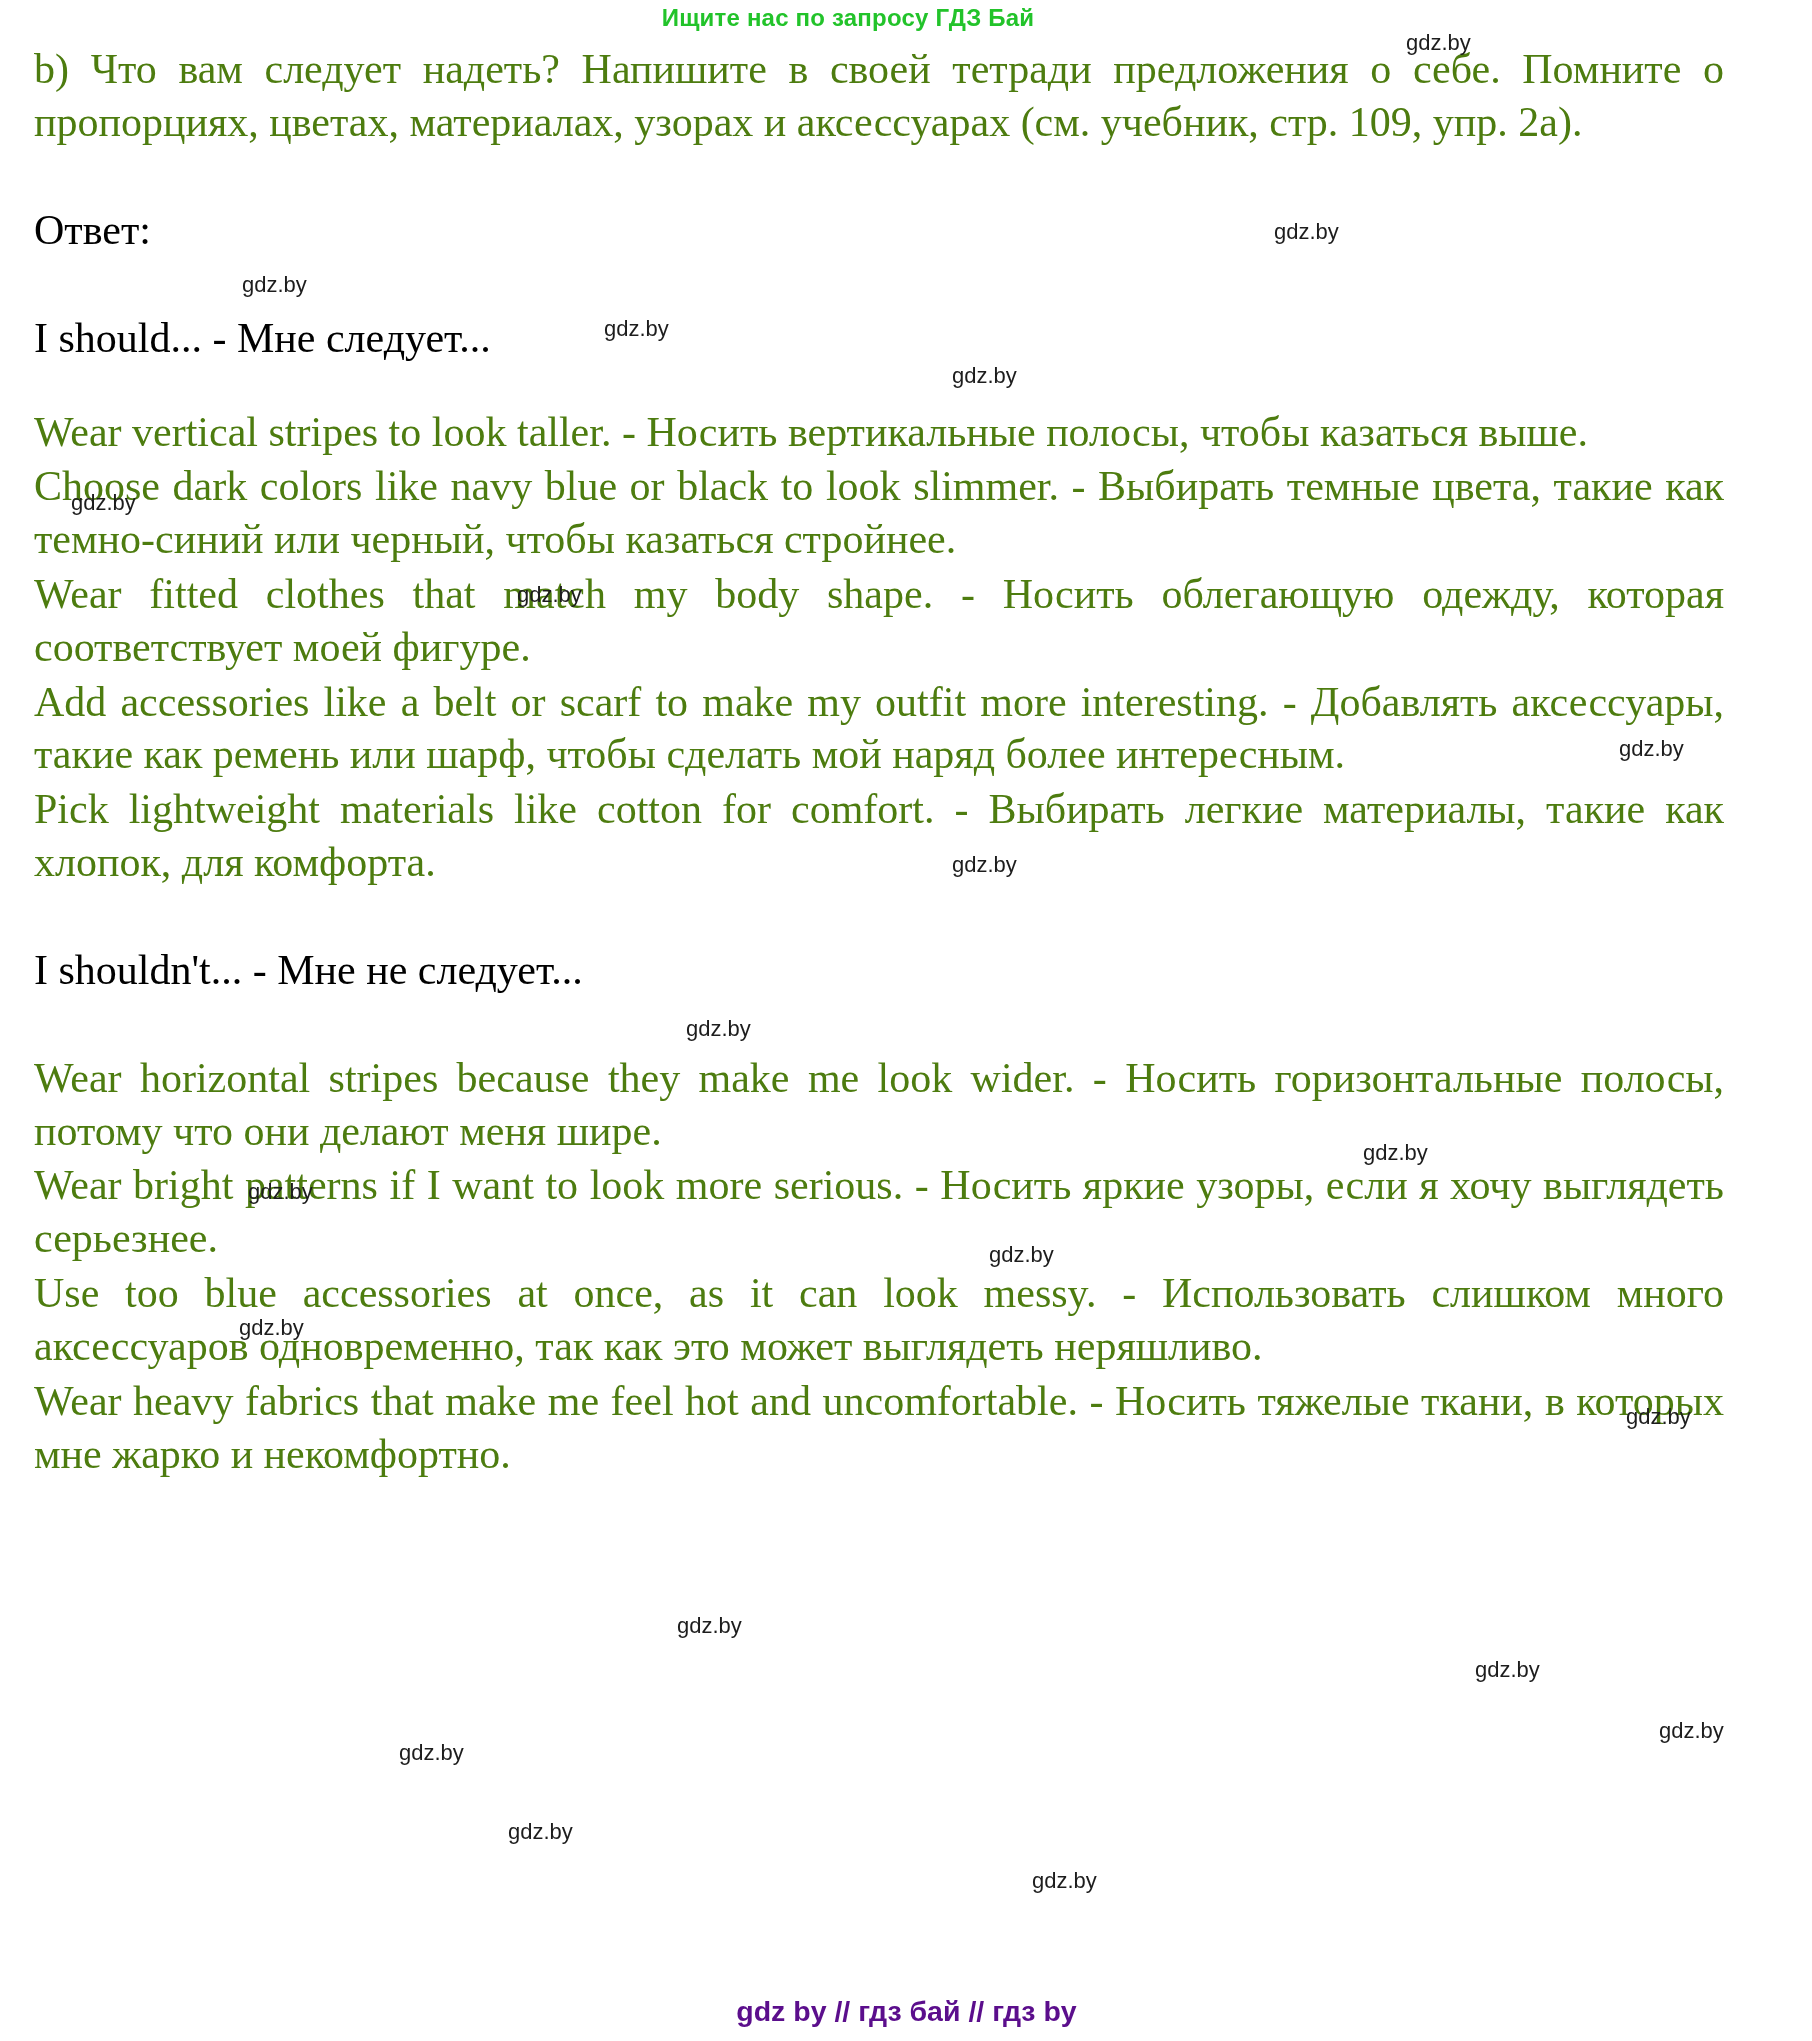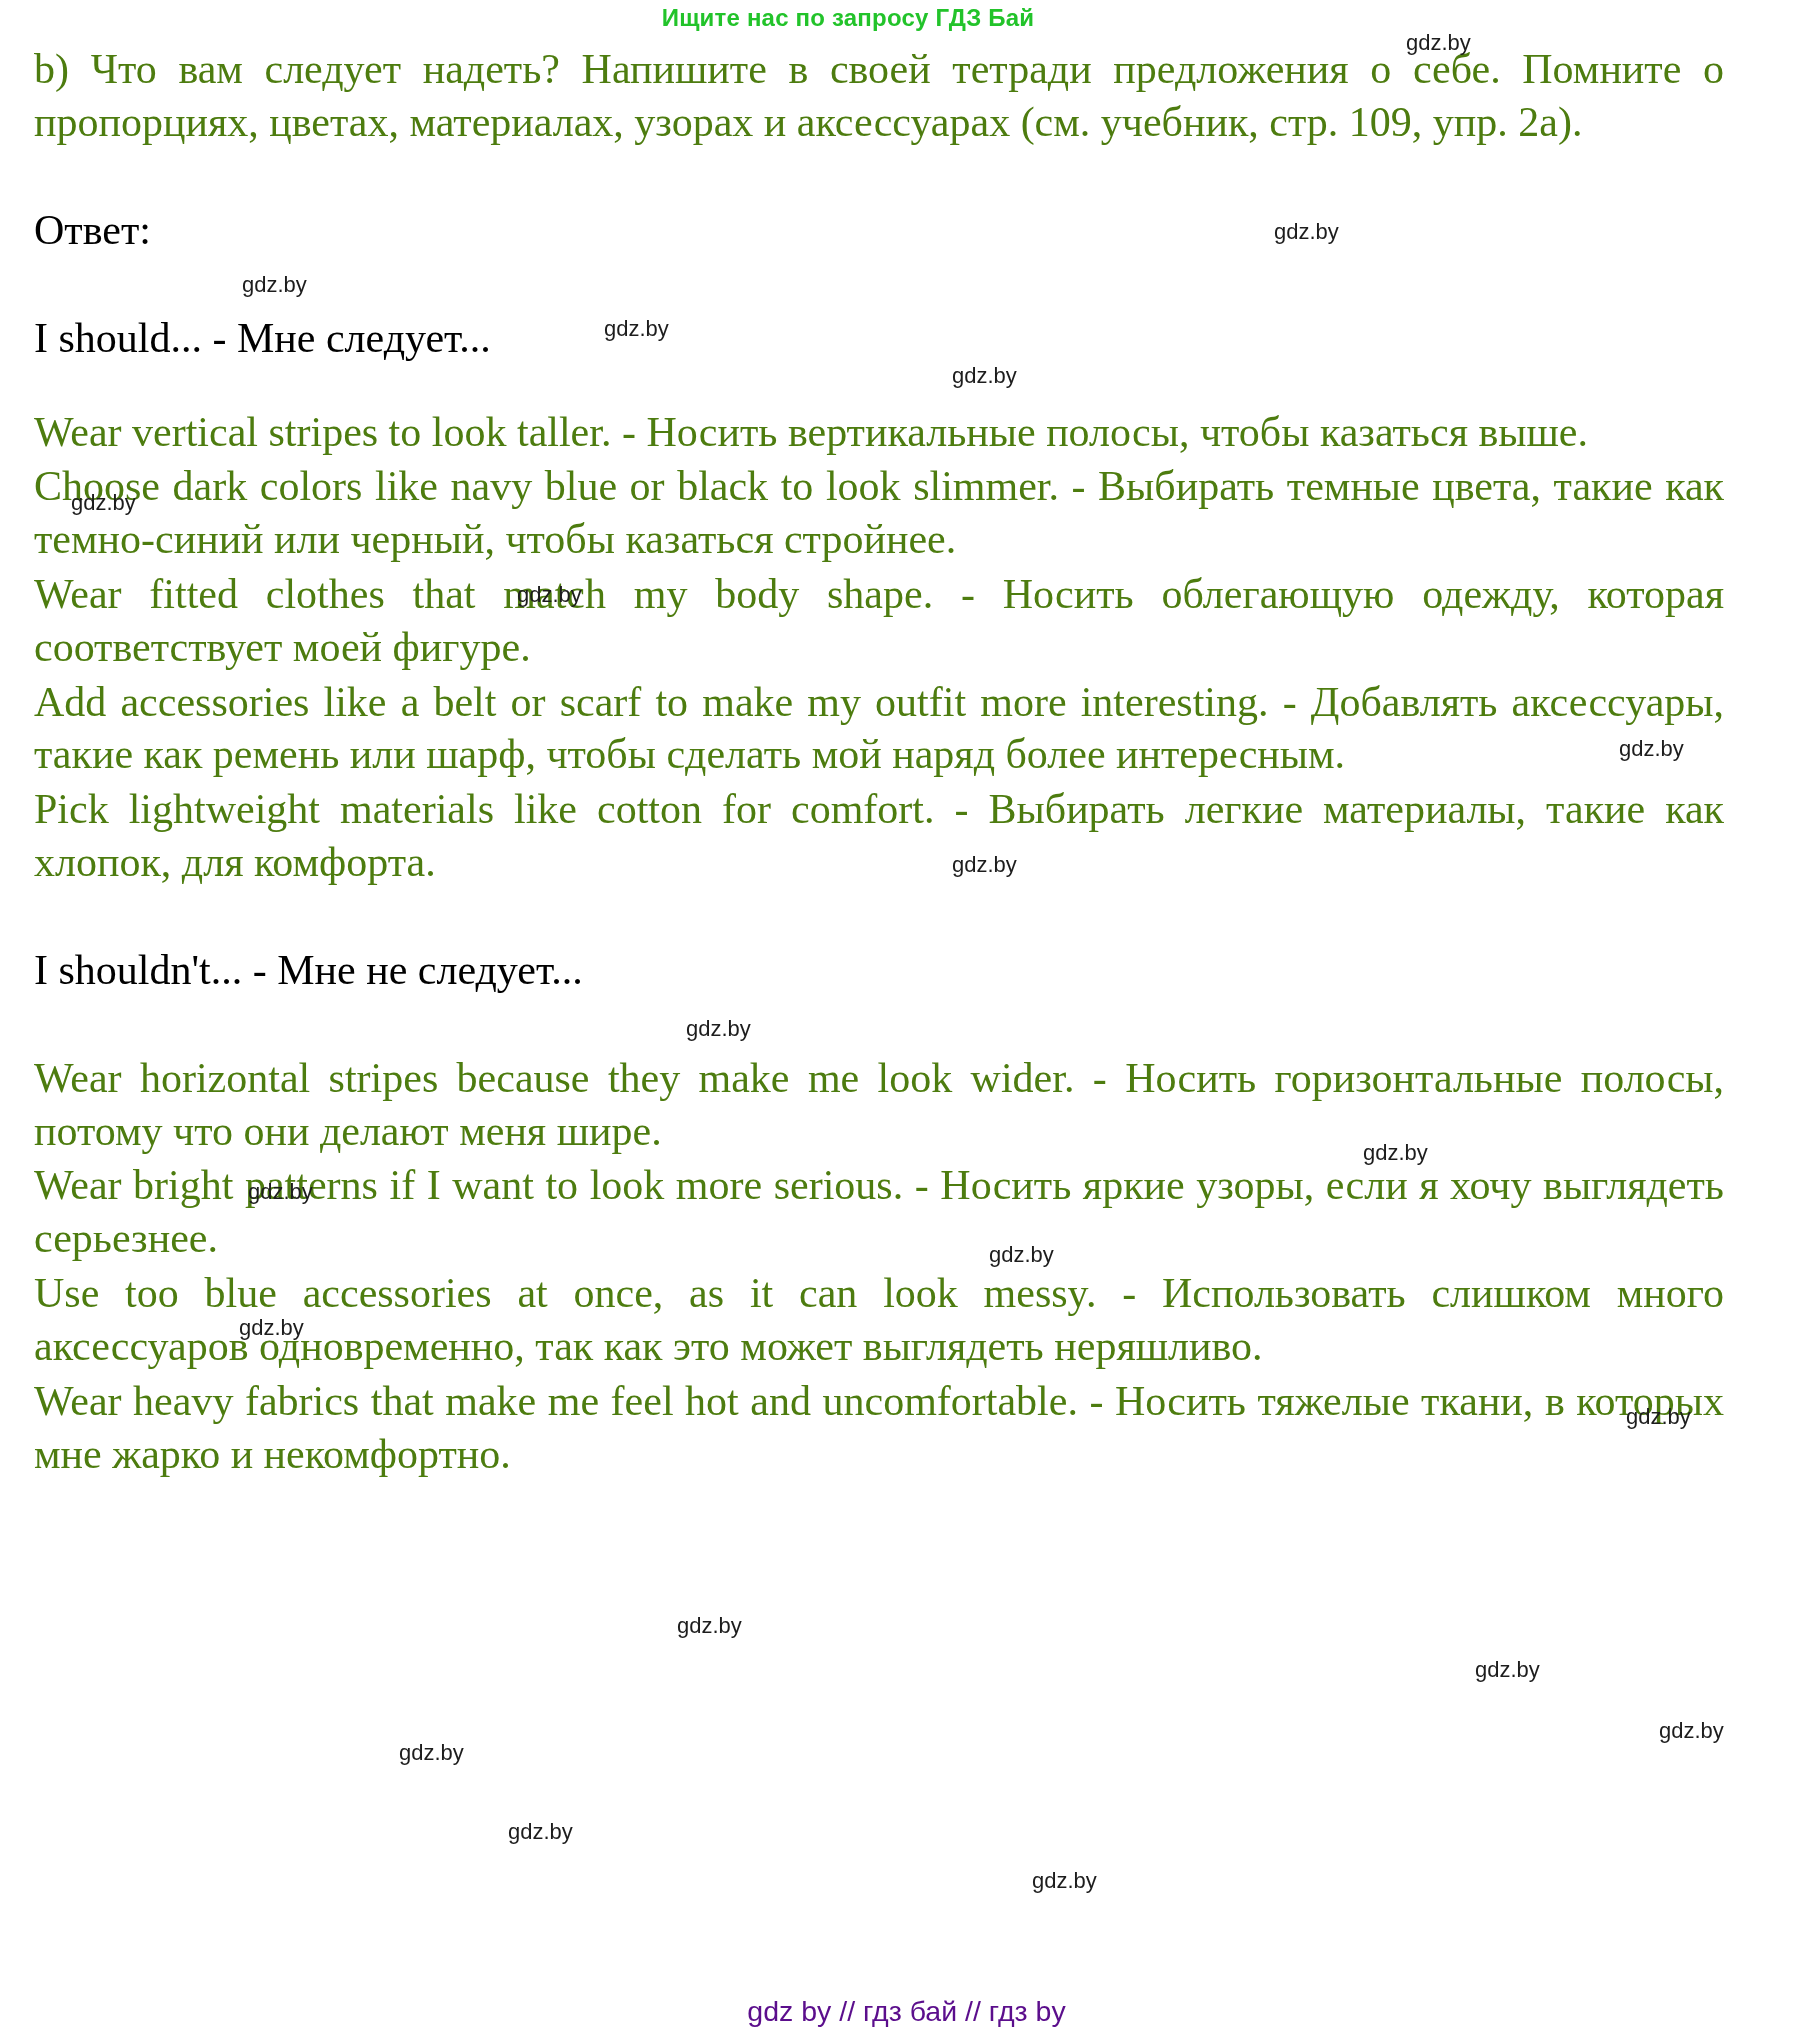--- a/index.html
+++ b/index.html
@@ -87,21 +87,21 @@
 
   
   .footer {
     position: absolute;
     left: 0;
     bottom: 14.3px;
     width: 1813px;
     text-align: center;
     font-family: "Liberation Sans", "DejaVu Sans", sans-serif;
     font-size: 28.5px;
-    font-weight: 400;
+    font-weight: 700;
     color: #5b0e8c;
     white-space: nowrap;
   }
 </style>
 </head>
 <body>
 
 <div class="promo-banner">
   <span>Ищите нас по запросу ГДЗ Бай</span>
 </div>

